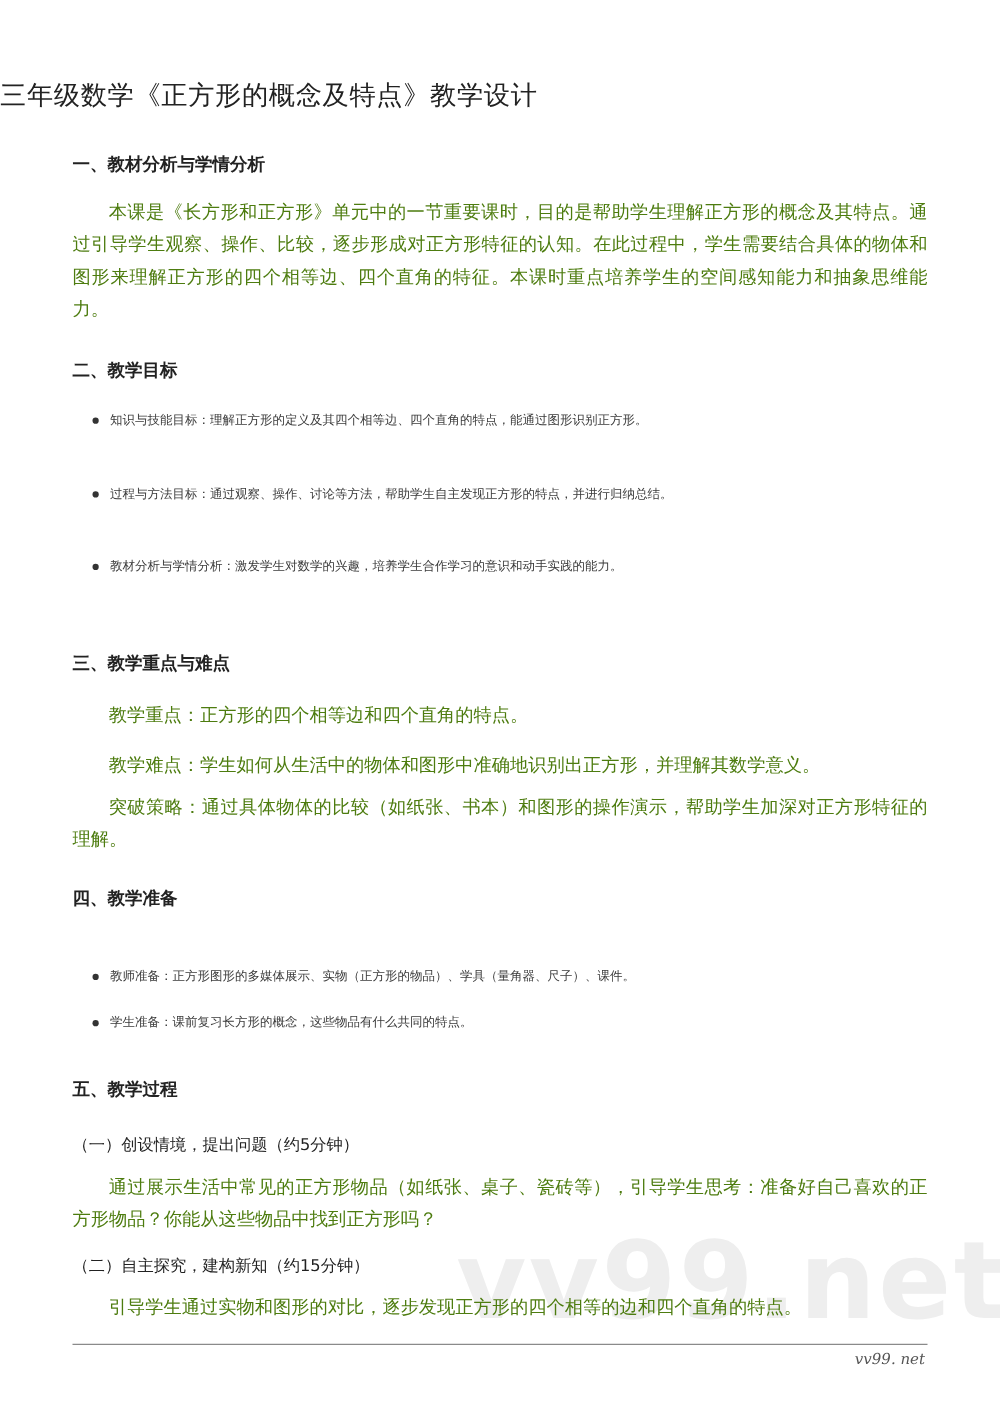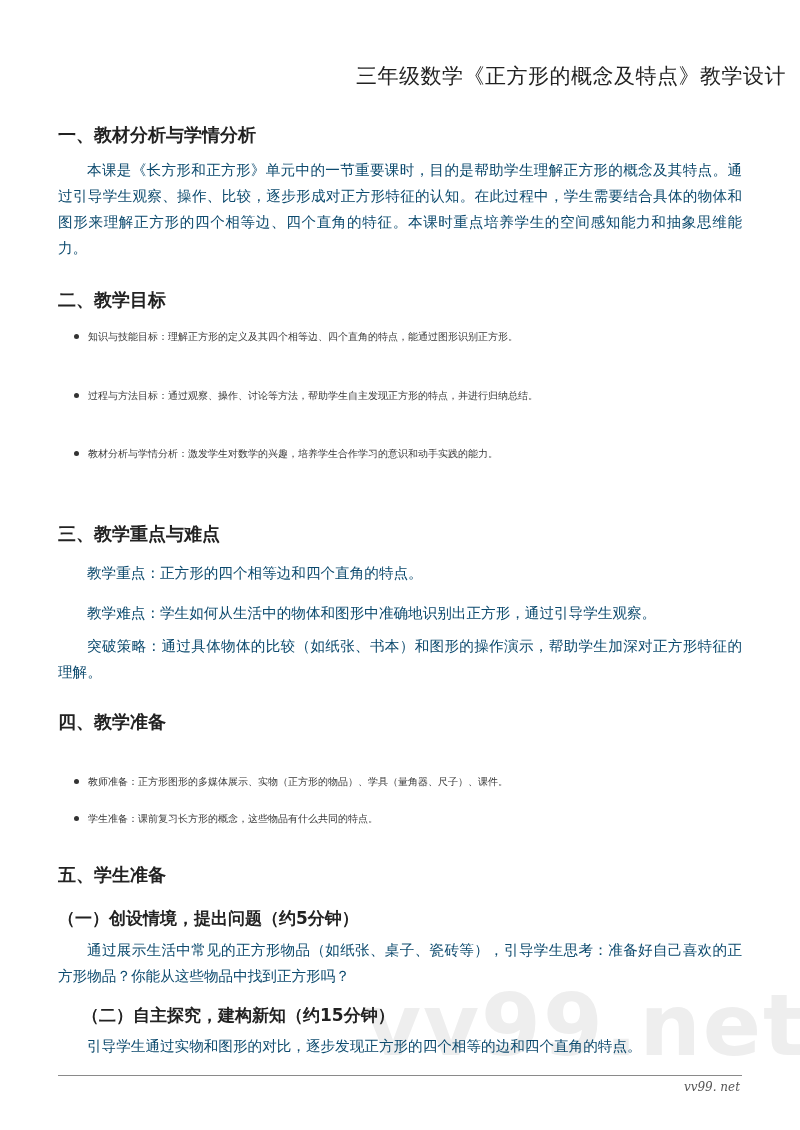--- a/index.html
+++ b/index.html
@@ -17,50 +17,50 @@
     }
     .page {
       position: absolute;
       left: 0; top: 0;
       width: 800px; height: 1130px;
     }
     .doc-title {
       position: absolute;
       left: 0; right: 14px;
       top: 62px;
-      text-align: right;
+      text-align: left;
       font-size: 21px;
       font-family: "DejaVu Sans", "Liberation Sans", sans-serif;
       color: #222222;
       letter-spacing: 0.5px;
     }
     .h2 {
       position: absolute;
       left: 58px;
-      font-size: 18px;
+      font-size: 14px;
       font-weight: bold;
       font-family: "DejaVu Sans", "Liberation Sans", sans-serif;
       color: #222222;
     }
     .h3 {
       position: absolute;
       left: 58px;
-      font-size: 17px;
-      font-weight: bold;
+      font-size: 13px;
+      font-weight: normal;
       font-family: "DejaVu Sans", "Liberation Sans", sans-serif;
       color: #222222;
     }
     .para {
       position: absolute;
       left: 58px;
       width: 684px;
       font-size: 14.6px;
       line-height: 26px;
       text-indent: 29px;
-      color: #0c4a6e;
+      color: #4d7c0f;
       text-align: justify;
     }
     .bullet {
       position: absolute;
       left: 88px;
       width: 652px;
       font-size: 10px;
       line-height: 27px;
       color: #3a3a3a;
       text-align: justify;
@@ -128,37 +128,37 @@
       <span class="dot"></span>
       <span>过程与方法目标：通过观察、操作、讨论等方法，帮助学生自主发现正方形的特点，并进行归纳总结。</span>
     </div>
     <div class="bullet" style="top:440px;">
       <span class="dot"></span>
       <span>教材分析与学情分析：激发学生对数学的兴趣，培养学生合作学习的意识和动手实践的能力。</span>
     </div>
 
     <div class="h2" style="top:522px;">三、教学重点与难点</div>
     <div class="para" style="top:560px;">教学重点：正方形的四个相等边和四个直角的特点。</div>
-    <div class="para" style="top:600px;">教学难点：学生如何从生活中的物体和图形中准确地识别出正方形，通过引导学生观察。</div>
+    <div class="para" style="top:600px;">教学难点：学生如何从生活中的物体和图形中准确地识别出正方形，并理解其数学意义。</div>
     <div class="para" style="top:633px;">突破策略：通过具体物体的比较（如纸张、书本）和图形的操作演示，帮助学生加深对正方形特征的理解。</div>
 
     <div class="h2" style="top:710px;">四、教学准备</div>
     <div class="bullet" style="top:752px;margin-top:16px;">
       <span class="dot"></span>
       <span>教师准备：正方形图形的多媒体展示、实物（正方形的物品）、学具（量角器、尺子）、课件。</span>
     </div>
     <div class="bullet" style="top:805px;">
       <span class="dot"></span>
       <span>学生准备：课前复习长方形的概念，这些物品有什么共同的特点。</span>
     </div>
 
-    <div class="h2" style="top:863px;">五、学生准备</div>
+    <div class="h2" style="top:863px;">五、教学过程</div>
     <div class="h3" style="top:907px;">（一）创设情境，提出问题（约5分钟）</div>
     <div class="para" style="top:937px;">通过展示生活中常见的正方形物品（如纸张、桌子、瓷砖等），引导学生思考：准备好自己喜欢的正方形物品？你能从这些物品中找到正方形吗？</div>
-    <div class="h3" style="top:1004px;margin-left:24px;">（二）自主探究，建构新知（约15分钟）</div>
+    <div class="h3" style="top:1004px;">（二）自主探究，建构新知（约15分钟）</div>
     <div class="para" style="top:1033px;">引导学生通过实物和图形的对比，逐步发现正方形的四个相等的边和四个直角的特点。</div>
 
   </div>
 
   <div class="footer-rule"></div>
   <div class="footer-text">vv99. net</div>
 
 </div>
 
 </body></html>

